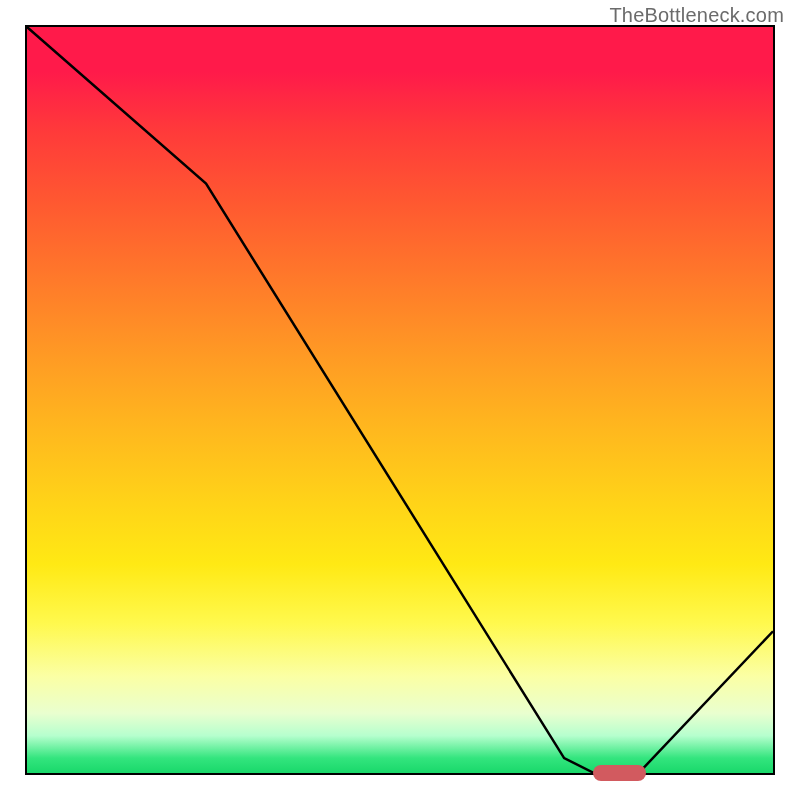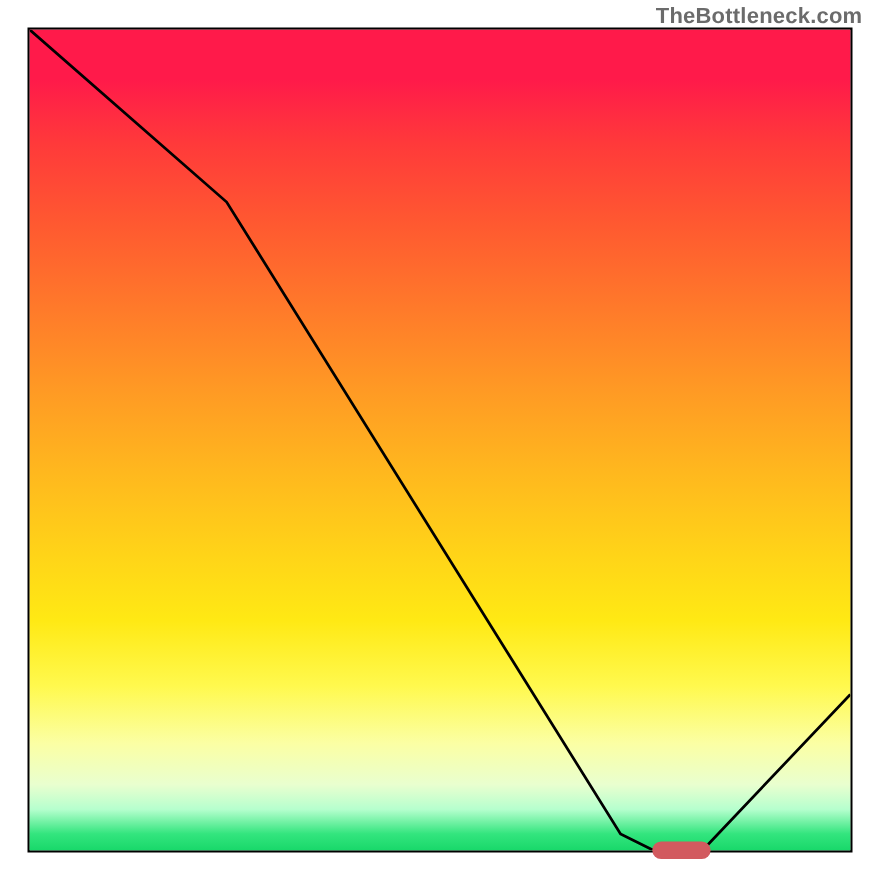--- a/index.html
+++ b/index.html
@@ -8,21 +8,21 @@
     height: 800px;
     background: #ffffff;
     position: relative;
     font-family: Arial, Helvetica, sans-serif;
   }
   .attribution {
     position: absolute;
     top: 4px;
     right: 16px;
     font-size: 20px;
-    font-weight: 700;
+    font-weight: 400;
     color: #6b6b6b;
     letter-spacing: 0.2px;
   }
   .plot-area {
     position: absolute;
     left: 25px;
     top: 25px;
     width: 750px;
     height: 750px;
     border: 2px solid #000;

